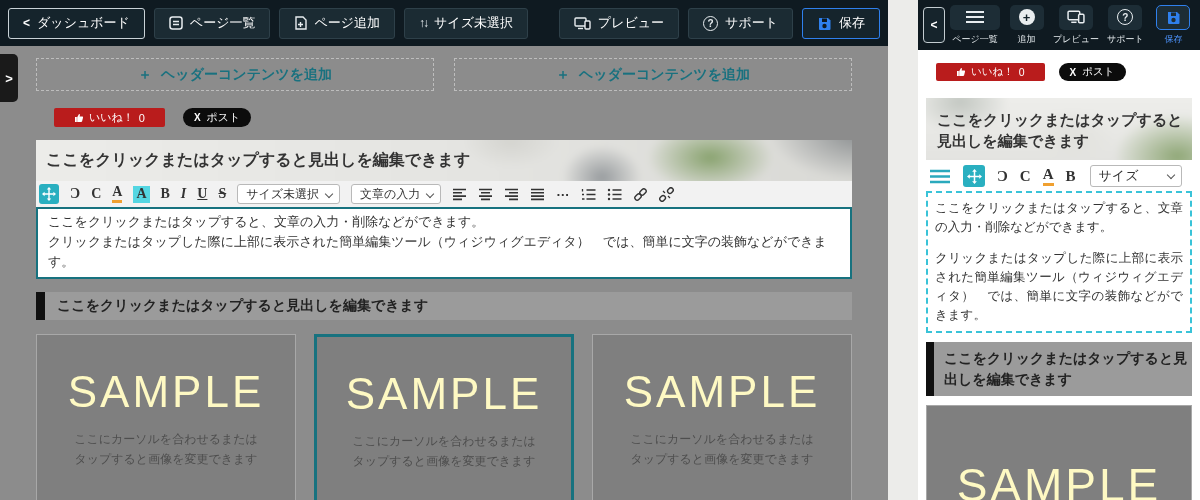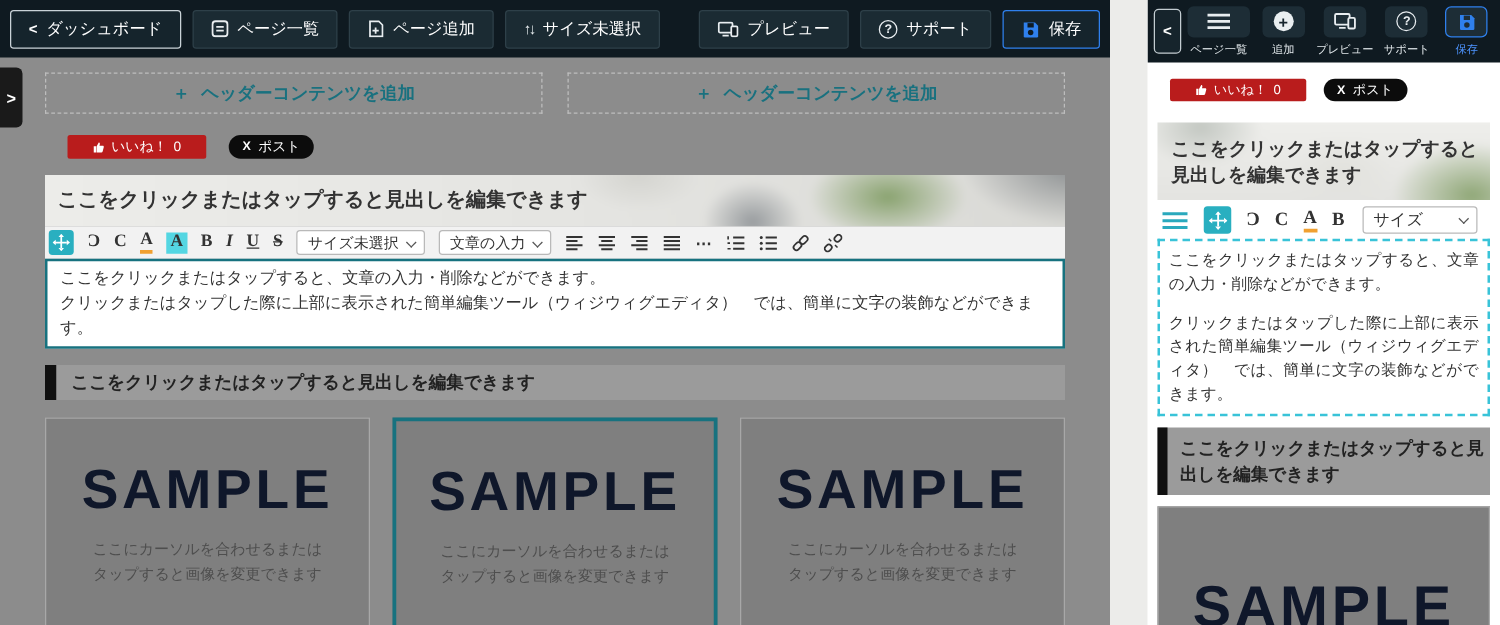--- a/index.html
+++ b/index.html
@@ -57,21 +57,21 @@
   .wys-more { font-size:13px; font-weight:bold; color:#333; cursor:pointer; letter-spacing:1px; }
 
   .text-block { background:#fff; border:2px solid #17727f; padding:3px 10px 5px 10px; cursor:text; }
   .text-block p { font-size:13px; color:#333; line-height:20px; }
 
   .sub-heading { margin-top:13px; height:28px; background:#9b9b9b; border-left:9px solid #101010; display:flex; align-items:center; padding-left:12px; font-size:14px; font-weight:bold; color:#222; cursor:pointer; }
 
   .images-row { margin-top:14px; display:grid; grid-template-columns:repeat(3,1fr); gap:18px; }
   .sample-box { height:172px; background:#7f7f7f; border:1px solid #a8a8a8; display:flex; flex-direction:column; align-items:center; overflow:hidden; cursor:pointer; }
   .sample-box.selected { border:3px solid #17727f; }
-  .sample-label { margin-top:32px; font-size:44px; letter-spacing:3px; color:#0f172a;font-weight:bold; }
+  .sample-label { margin-top:32px; font-size:44px; letter-spacing:3px; color:#fef9c3; }
   .sample-caption { margin-top:12px; font-size:12px; color:#4e4e4e; text-align:center; line-height:20px; }
 
   
   .mobile-panel { position:absolute; left:918px; top:0; width:282px; height:500px; background:#fff; overflow:hidden; }
   .m-topbar { height:50px; background:#0f1a21; display:flex; align-items:center; padding:0 5px; gap:5px; }
   .m-collapse { width:22px; height:36px; background:#16242c; border:1px solid #c3ccd1; border-radius:4px; color:#fff; font-size:12px; font-weight:bold; display:flex; align-items:center; justify-content:center; cursor:pointer; flex:0 0 auto; }
   .m-item { display:flex; flex-direction:column; align-items:center; gap:3px; cursor:pointer; flex:1; }
   .m-icon-box { height:25px; min-width:34px; padding:0 8px; background:#1d2d36; border-radius:5px; display:flex; align-items:center; justify-content:center; }
   .m-item-label { font-size:9px; color:#e2e8eb; white-space:nowrap; }
   .m-item.save .m-icon-box { border:1px solid #2f80ed; }

